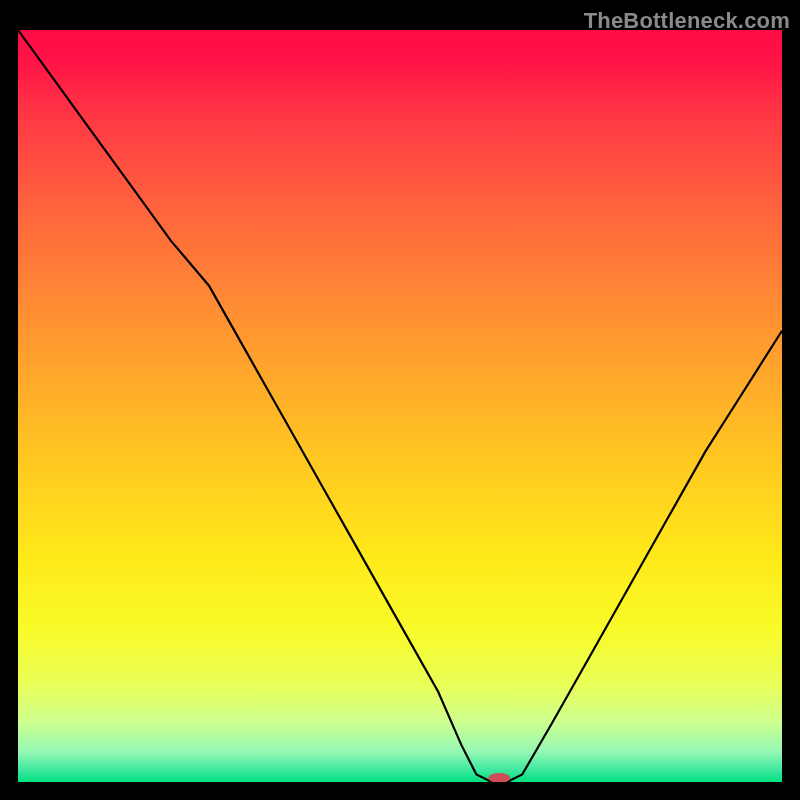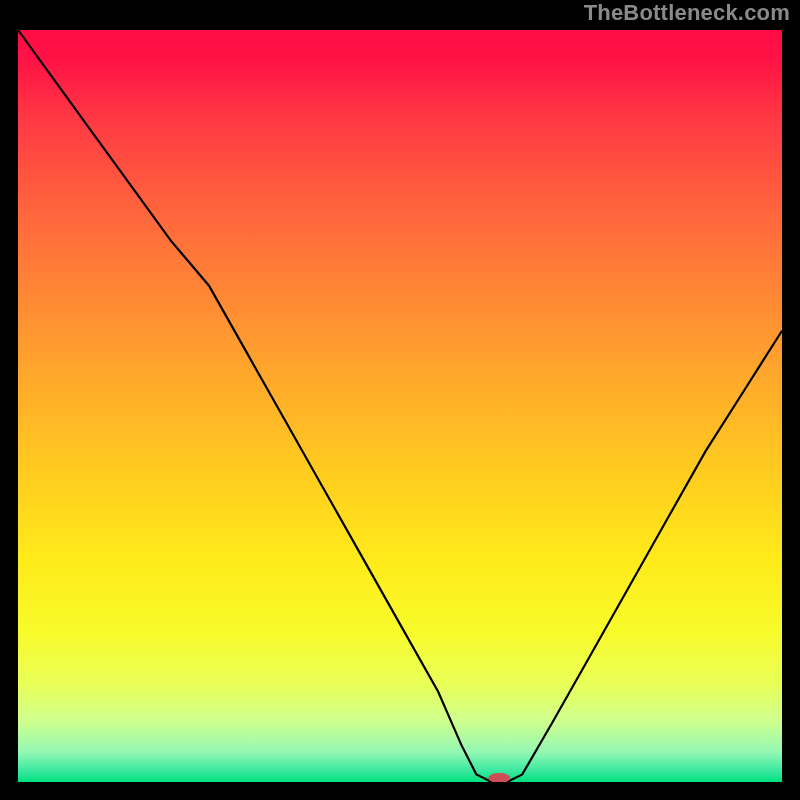--- a/index.html
+++ b/index.html
@@ -11,21 +11,21 @@
     overflow: hidden;
   }
   .outer {
     position: relative;
     width: 800px;
     height: 800px;
     background: #000;
   }
   .watermark {
     position: absolute;
-    top: 0;
+    top: 8px;
     right: 10px;
     font-family: Arial, Helvetica, sans-serif;
     font-size: 22px;
     font-weight: 600;
     color: #8a8a8a;
     letter-spacing: 0.2px;
     user-select: none;
   }
   .plot-wrap {
     position: absolute;

